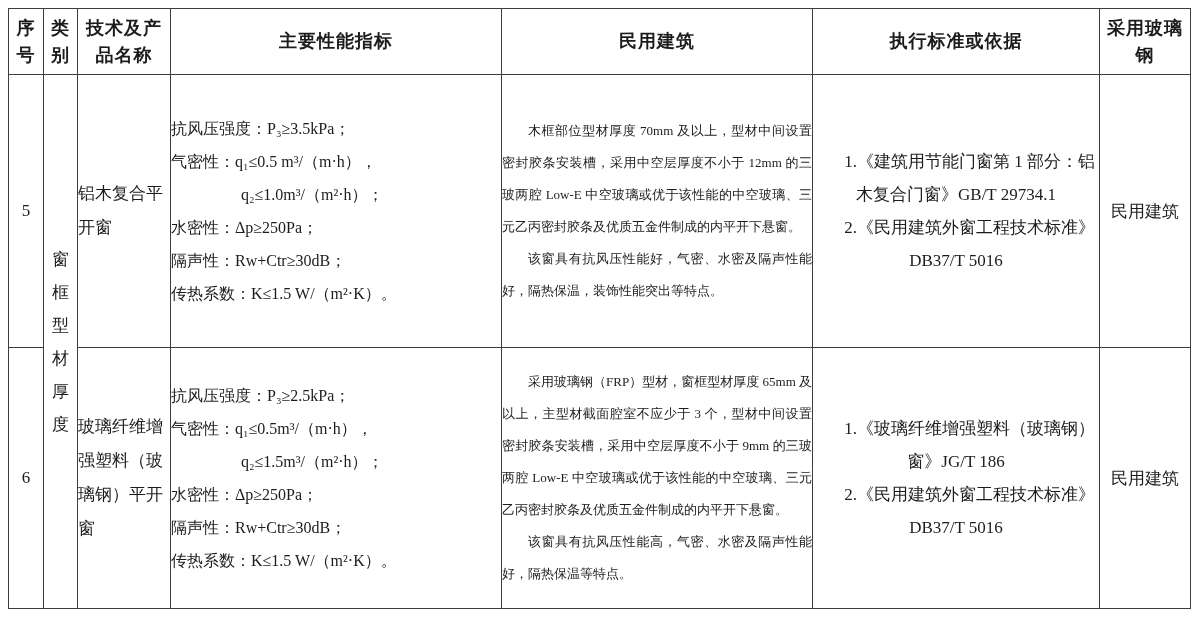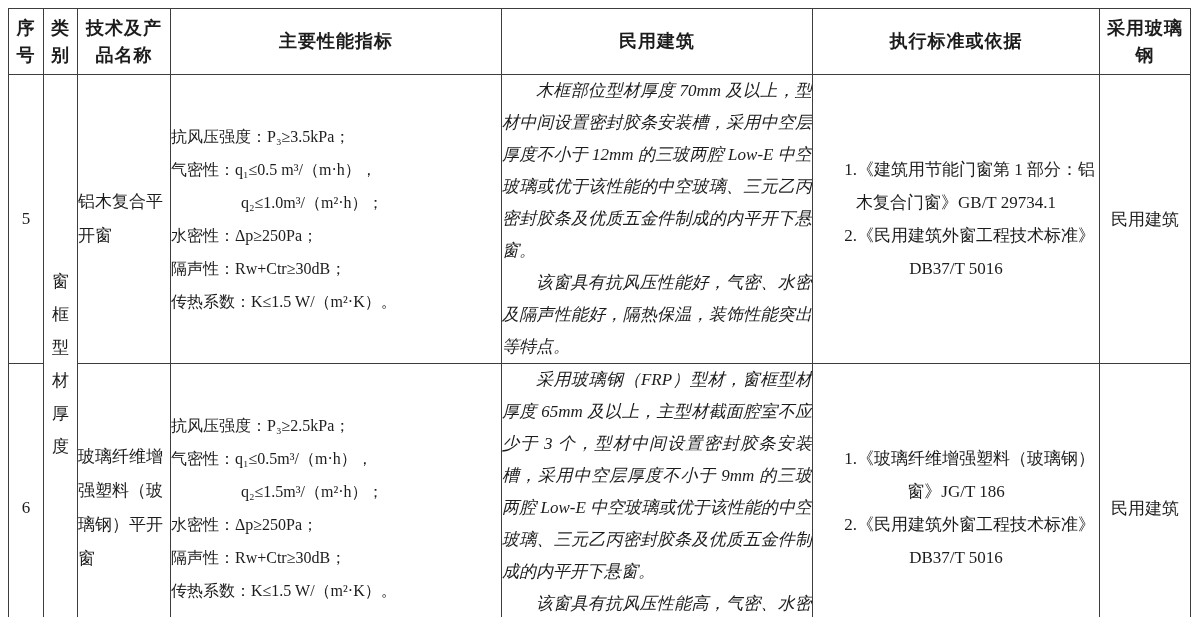--- a/index.html
+++ b/index.html
@@ -68,24 +68,23 @@
     font-size: 16px;
     padding-left: 13px;
     text-align: left;
   }
   .perf-line {
     line-height: 33px;
     white-space: nowrap;
   }
   .perf-line.indented { padding-left: 70px; }
   .cell-features {
-    font-size: 17px;
+    font-size: 13px;
     padding: 0 6px;
     text-align: left;
-    font-style: italic;
   }
   .cell-features p {
     margin: 0;
     text-indent: 2em;
     text-align: justify;
     line-height: 32px;
   }
   .cell-standards {
     font-size: 17px;
     padding: 0 3px;

